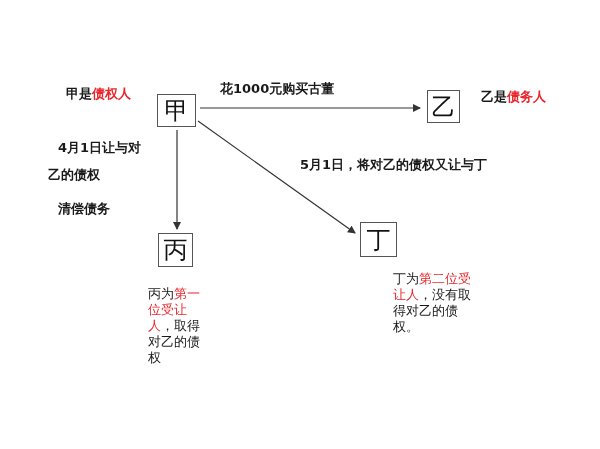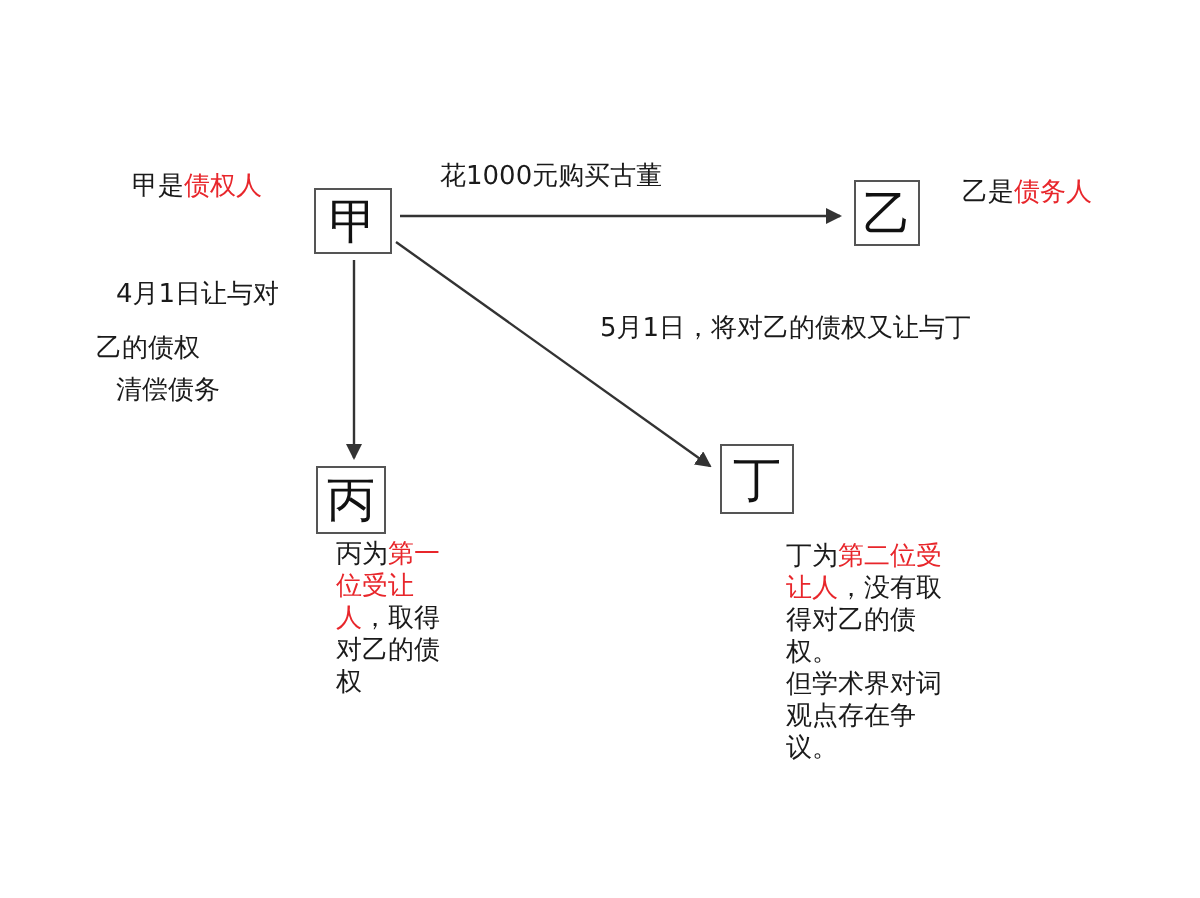--- a/index.html
+++ b/index.html
@@ -1,21 +1,21 @@
 <!DOCTYPE html>
 <html><head>
   <meta charset="utf-8">
   <style>
     html, body { margin: 0; padding: 0; background: #ffffff; }
     body { width: 600px; height: 449px; position: relative; overflow: hidden;
            font-family: "DejaVu Sans", "Liberation Sans", sans-serif; color: #1a1a1a; }
     .node { position: absolute; box-sizing: border-box; border: 1.5px solid #555;
             background: #fff; display: flex; align-items: center; justify-content: center;
             font-size: 24px; color: #111; }
-    .label { position: absolute; font-size: 13px; line-height: 17px; white-space: nowrap; }
+    .label { position: absolute; font-size: 13px; line-height: 17px; white-space: nowrap; font-weight: bold; }
     .red { color: #e8262b; }
     .para { position: absolute; font-size: 13px; line-height: 16px; }
     svg.arrows { position: absolute; left: 0; top: 0; }
   </style>
 </head>
 <body>
 
 <svg class="arrows" width="600" height="449">
   <defs>
     <marker id="ah" markerWidth="8" markerHeight="8" refX="7" refY="4" orient="auto" markerUnits="userSpaceOnUse">
@@ -36,23 +36,23 @@
   <span>甲是</span><span class="red">债权人</span>
 </div>
 <div class="label" style="left:481px; top:88px;">
   <span>乙是</span><span class="red">债务人</span>
 </div>
 
 <div class="label" style="left:220px; top:80px;">花1000元购买古董</div>
 
 <div class="label" style="left:58px; top:139px;">4月1日让与对</div>
 <div class="label" style="left:48px; top:166px;">乙的债权</div>
-<div class="label" style="left:58px; top:187px;">清偿债务</div>
+<div class="label" style="left:58px; top:200px;">清偿债务</div>
 
 <div class="label" style="left:300px; top:156px;">5月1日，将对乙的债权又让与丁</div>
 
-<div class="para" style="left:148px; top:270px; width:62px;margin-left:20px;">
+<div class="para" style="left:148px; top:286px; width:62px;">
   <span>丙为</span><span class="red">第一位受让人</span><span>，取得对乙的债权</span>
 </div>
 
 <div class="para" style="left:393px; top:271px; width:80px;">
-  <span>丁为</span><span class="red">第二位受让人</span><span>，没有取得对乙的债权。</span><br><span>但学术界对词观点存在争议。</span>
+  <span>丁为</span><span class="red">第二位受让人</span><span>，没有取得对乙的债权。</span><br>
 </div>
 
 </body></html>

